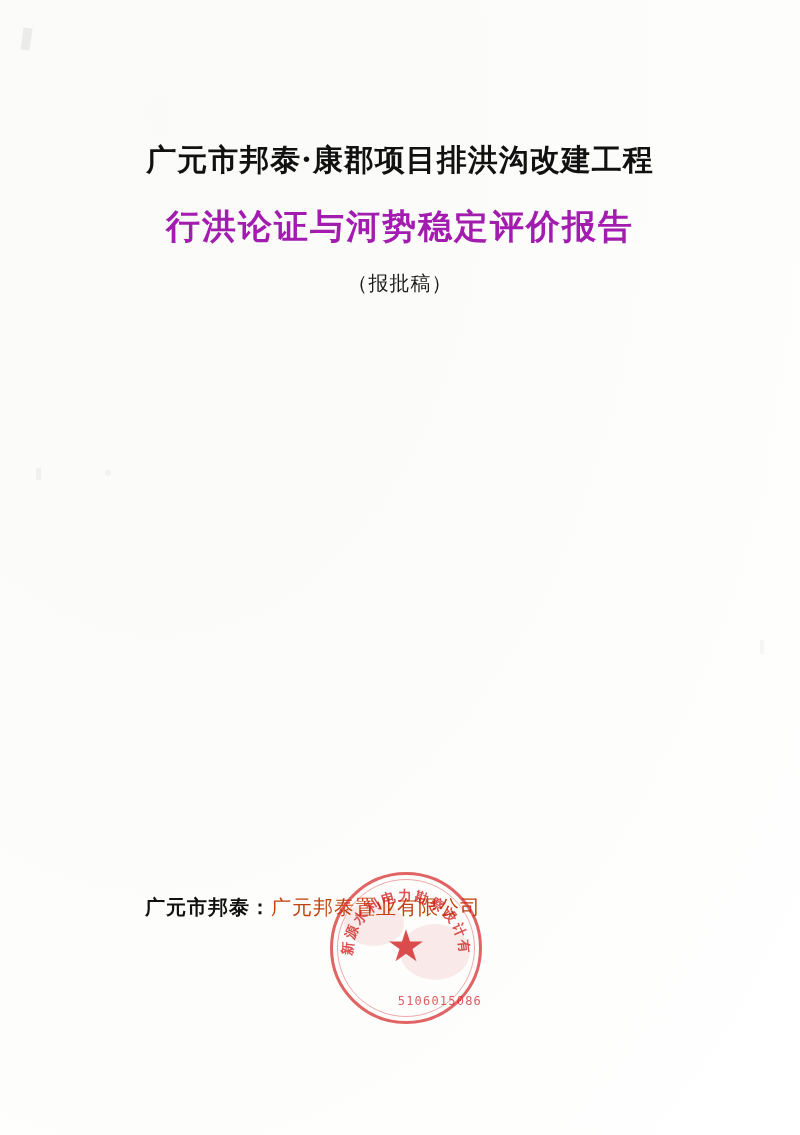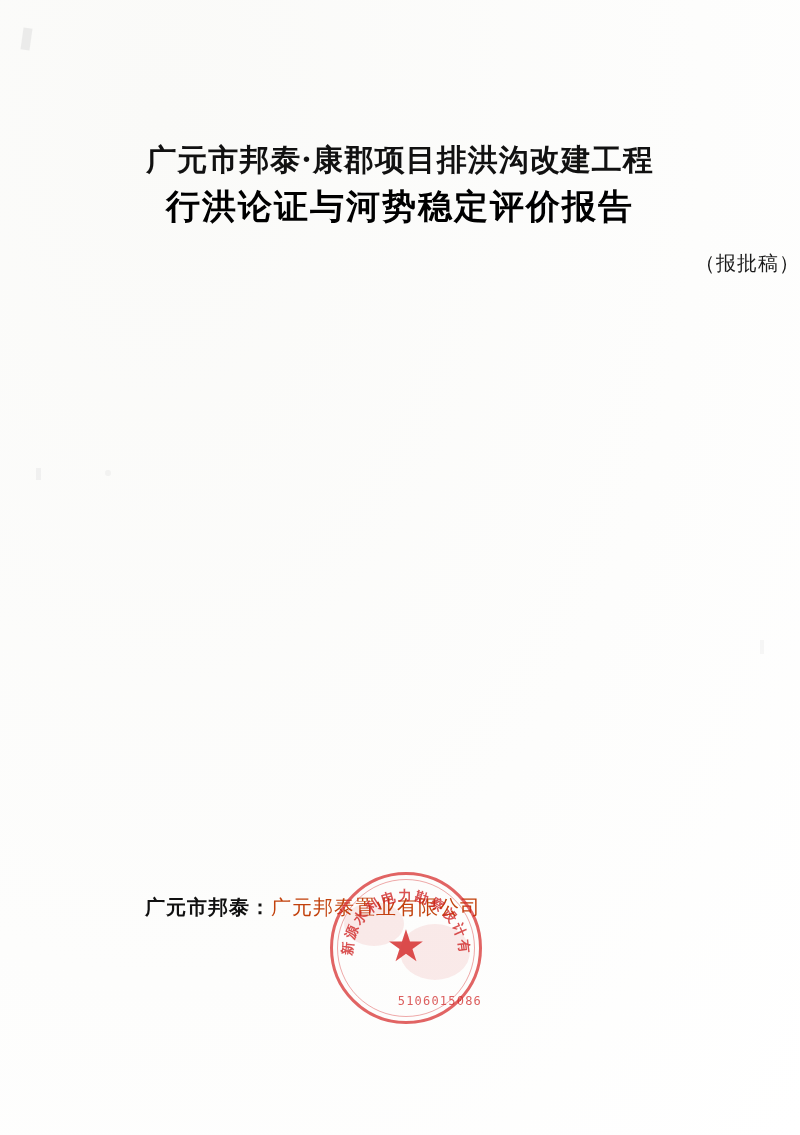--- a/index.html
+++ b/index.html
@@ -49,32 +49,31 @@
     font-weight: bold;
     letter-spacing: 1px;
     color: #111111;
     line-height: 1.35;
     font-family: "DejaVu Serif", "Liberation Serif", serif;
   }
   .title-line2 {
     font-size: 34px;
     font-weight: bold;
     letter-spacing: 2px;
-    color: #000000;
+    color: #a21caf;
     line-height: 1.5;
-    margin-top: 0;
+    margin-top: 20px;
     font-family: "DejaVu Serif", "Liberation Serif", serif;
   }
   .subtitle {
     margin-top: 18px;
     font-size: 20px;
     color: #1a1a1a;
     letter-spacing: 1px;
     font-family: "DejaVu Serif", "Liberation Serif", serif;
-    text-align: right;
   }
 
   .footer-block {
     position: absolute;
     left: 145px;
     top: 895px;
     width: 520px;
   }
   .footer-row {
     font-size: 20px;

